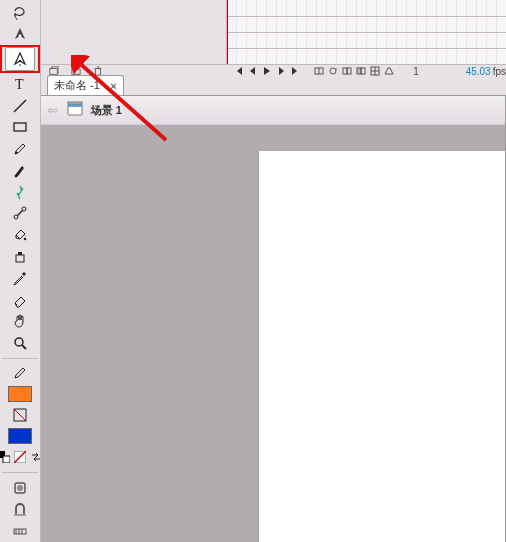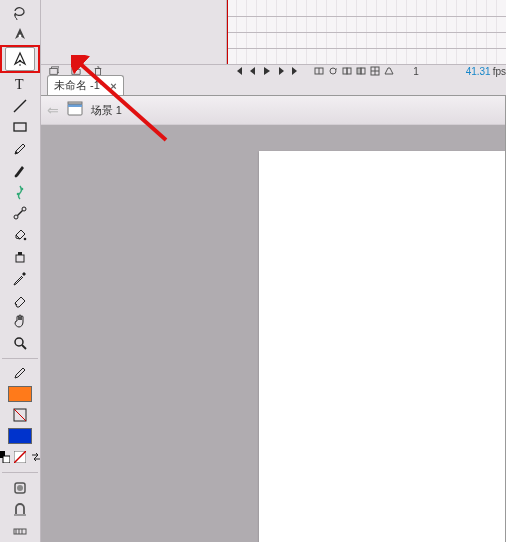--- a/index.html
+++ b/index.html
@@ -40,21 +40,21 @@
 .fps{margin-left:auto;padding-right:2px;color:#1586c9}
 .fps-unit{color:#444}
 
 .doctabs{height:18px;background:var(--panel);display:flex;align-items:flex-end;padding-left:6px;border-bottom:1px solid var(--border-dark)}
 .doctab{background:#fff;border:1px solid var(--border-dark);border-bottom:none;border-radius:3px 3px 0 0;padding:2px 6px;display:flex;align-items:center;gap:6px}
 .doctab .x{color:#666;font-weight:bold}
 
 .scenebar{height:28px;background:linear-gradient(#f2eff2,#e2dde2);border-bottom:1px solid var(--panel-dark);display:flex;align-items:center;padding:0 6px;gap:8px}
 .back-arrow{color:#bbb;font-size:14px}
 .scene-ico svg{width:16px;height:16px}
-.scene-name{color:#333;font-weight:normal}
+.scene-name{color:#333;font-weight:bold}
 
 .stage-wrap{flex:1;position:relative;background:var(--canvas);overflow:hidden}
 .stage{position:absolute;left:218px;top:26px;width:400px;height:500px;background:var(--white);box-shadow:0 1px 2px rgba(0,0,0,.25)}
 
 .arrow{position:absolute;left:30px;top:55px;pointer-events:none}
 
 .edge{position:absolute;right:0;top:95px;bottom:0;width:1px;background:var(--border-dark)}
 </style>
 </head>
 <body>
@@ -309,21 +309,21 @@
                 <line x1="5" y1="1" x2="5" y2="9" stroke="#555"></line>
               </svg>
             </span>
           <span class="tbtn">
               <svg viewBox="0 0 10 10">
                 <path d="M1 8L4 2h2l3 6" fill="none" stroke="#555"></path>
                 <line x1="1" y1="8" x2="9" y2="8" stroke="#555"></line>
               </svg>
             </span>
           <span class="frame-no">1</span>
-          <span class="fps">41.31</span>
+          <span class="fps">45.03</span>
           <span class="fps-unit">fps</span>
         </div>
       </div>
     </div>
 
     <div class="doctabs">
       <div class="doctab">
         <span>未命名 -1*</span>
         <span class="x">×</span>
       </div>

